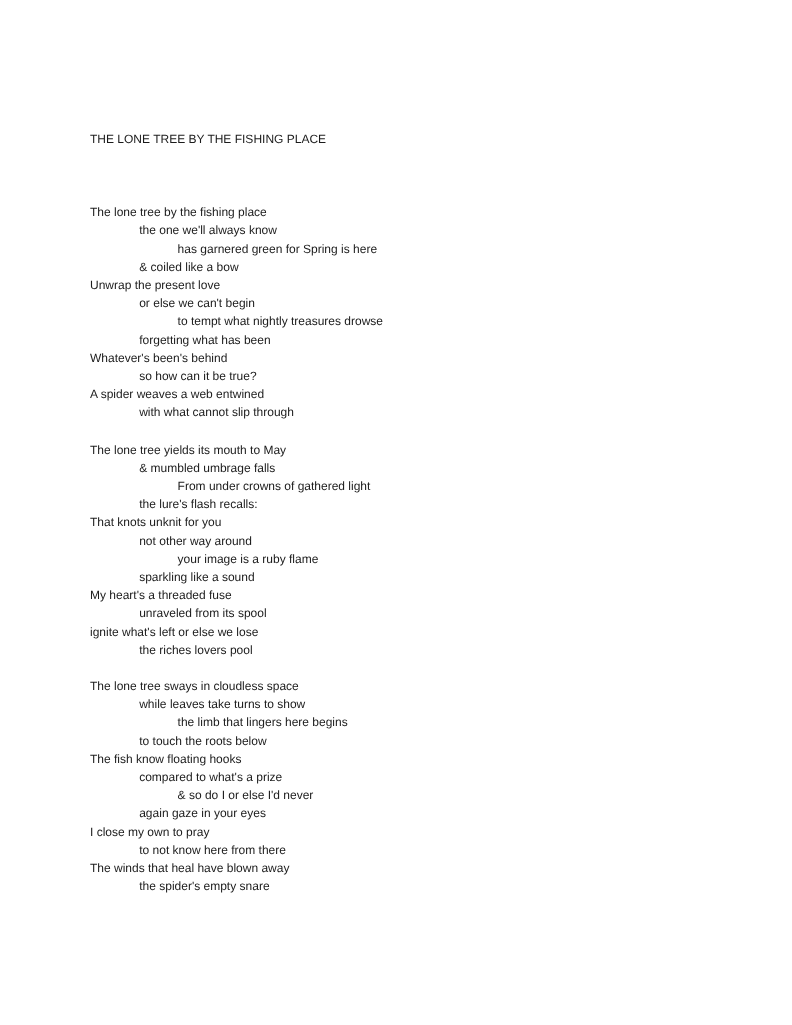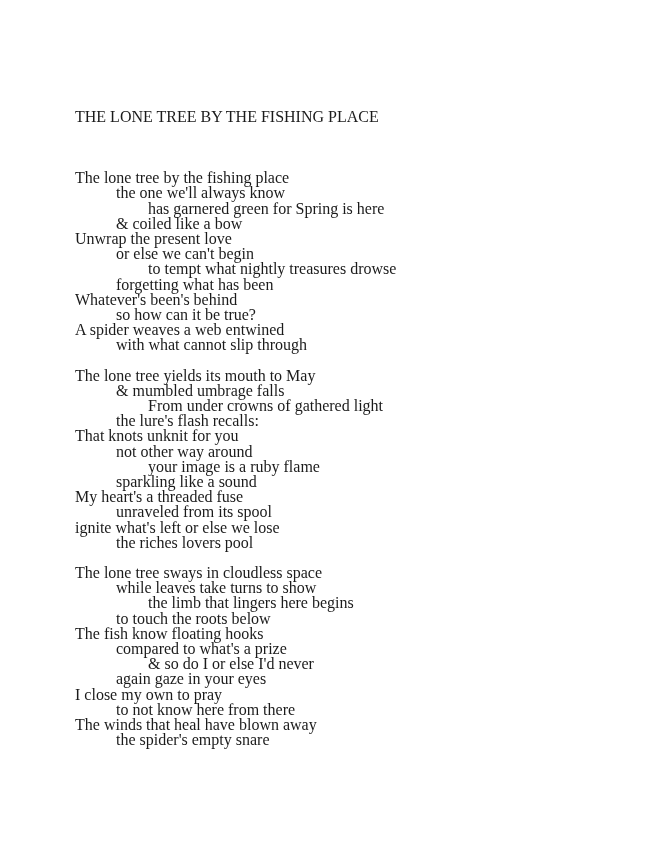--- a/index.html
+++ b/index.html
@@ -11,22 +11,22 @@
     position: relative;
     width: 660px;
     height: 854px;
     background: #ffffff;
     overflow: hidden;
   }
   .poem {
     position: absolute;
     left: 75px;
     top: 79px;
-    font-family: Liberation Serif, serif;
-    font-size: 16px;
+    font-family: Liberation Sans, sans-serif;
+    font-size: 10px;
     line-height: 15.2px;
     color: #1b1b1b;
     white-space: pre;
   }
   .line {
     height: 15.2px;
   }
   .indent-0 { padding-left: 0; }
   .indent-1 { padding-left: 41px; }
   .indent-2 { padding-left: 73px; }

